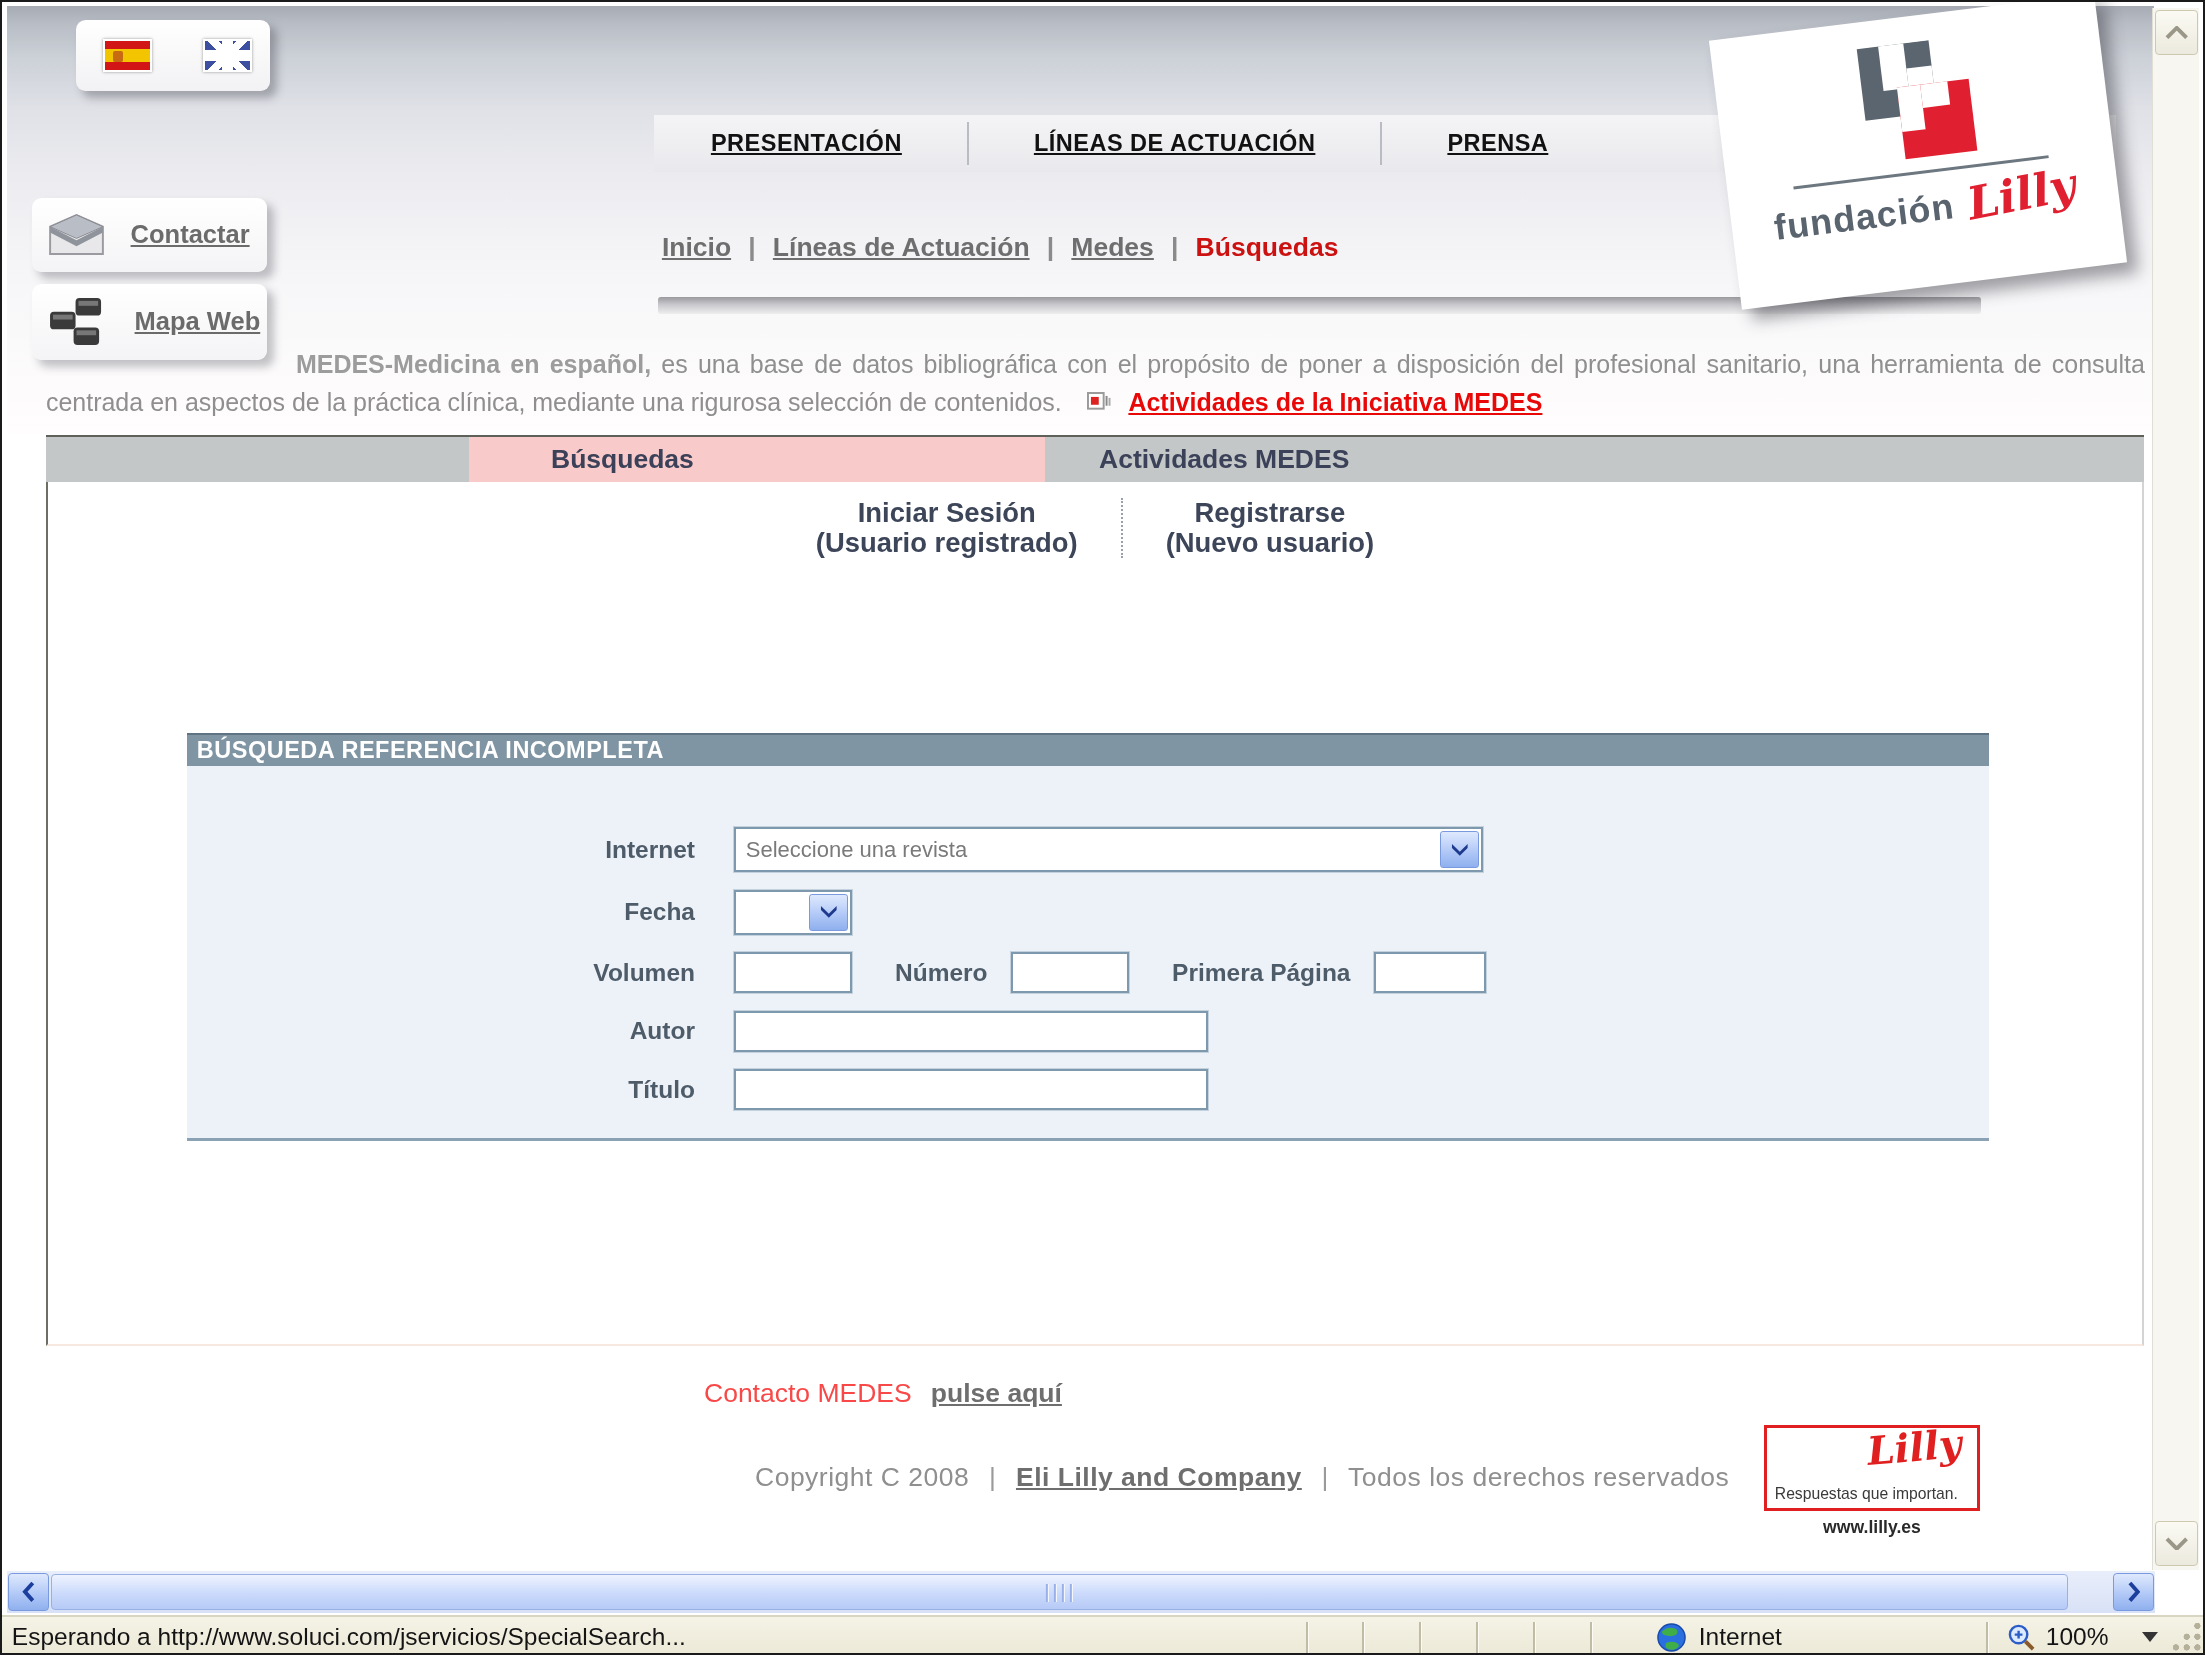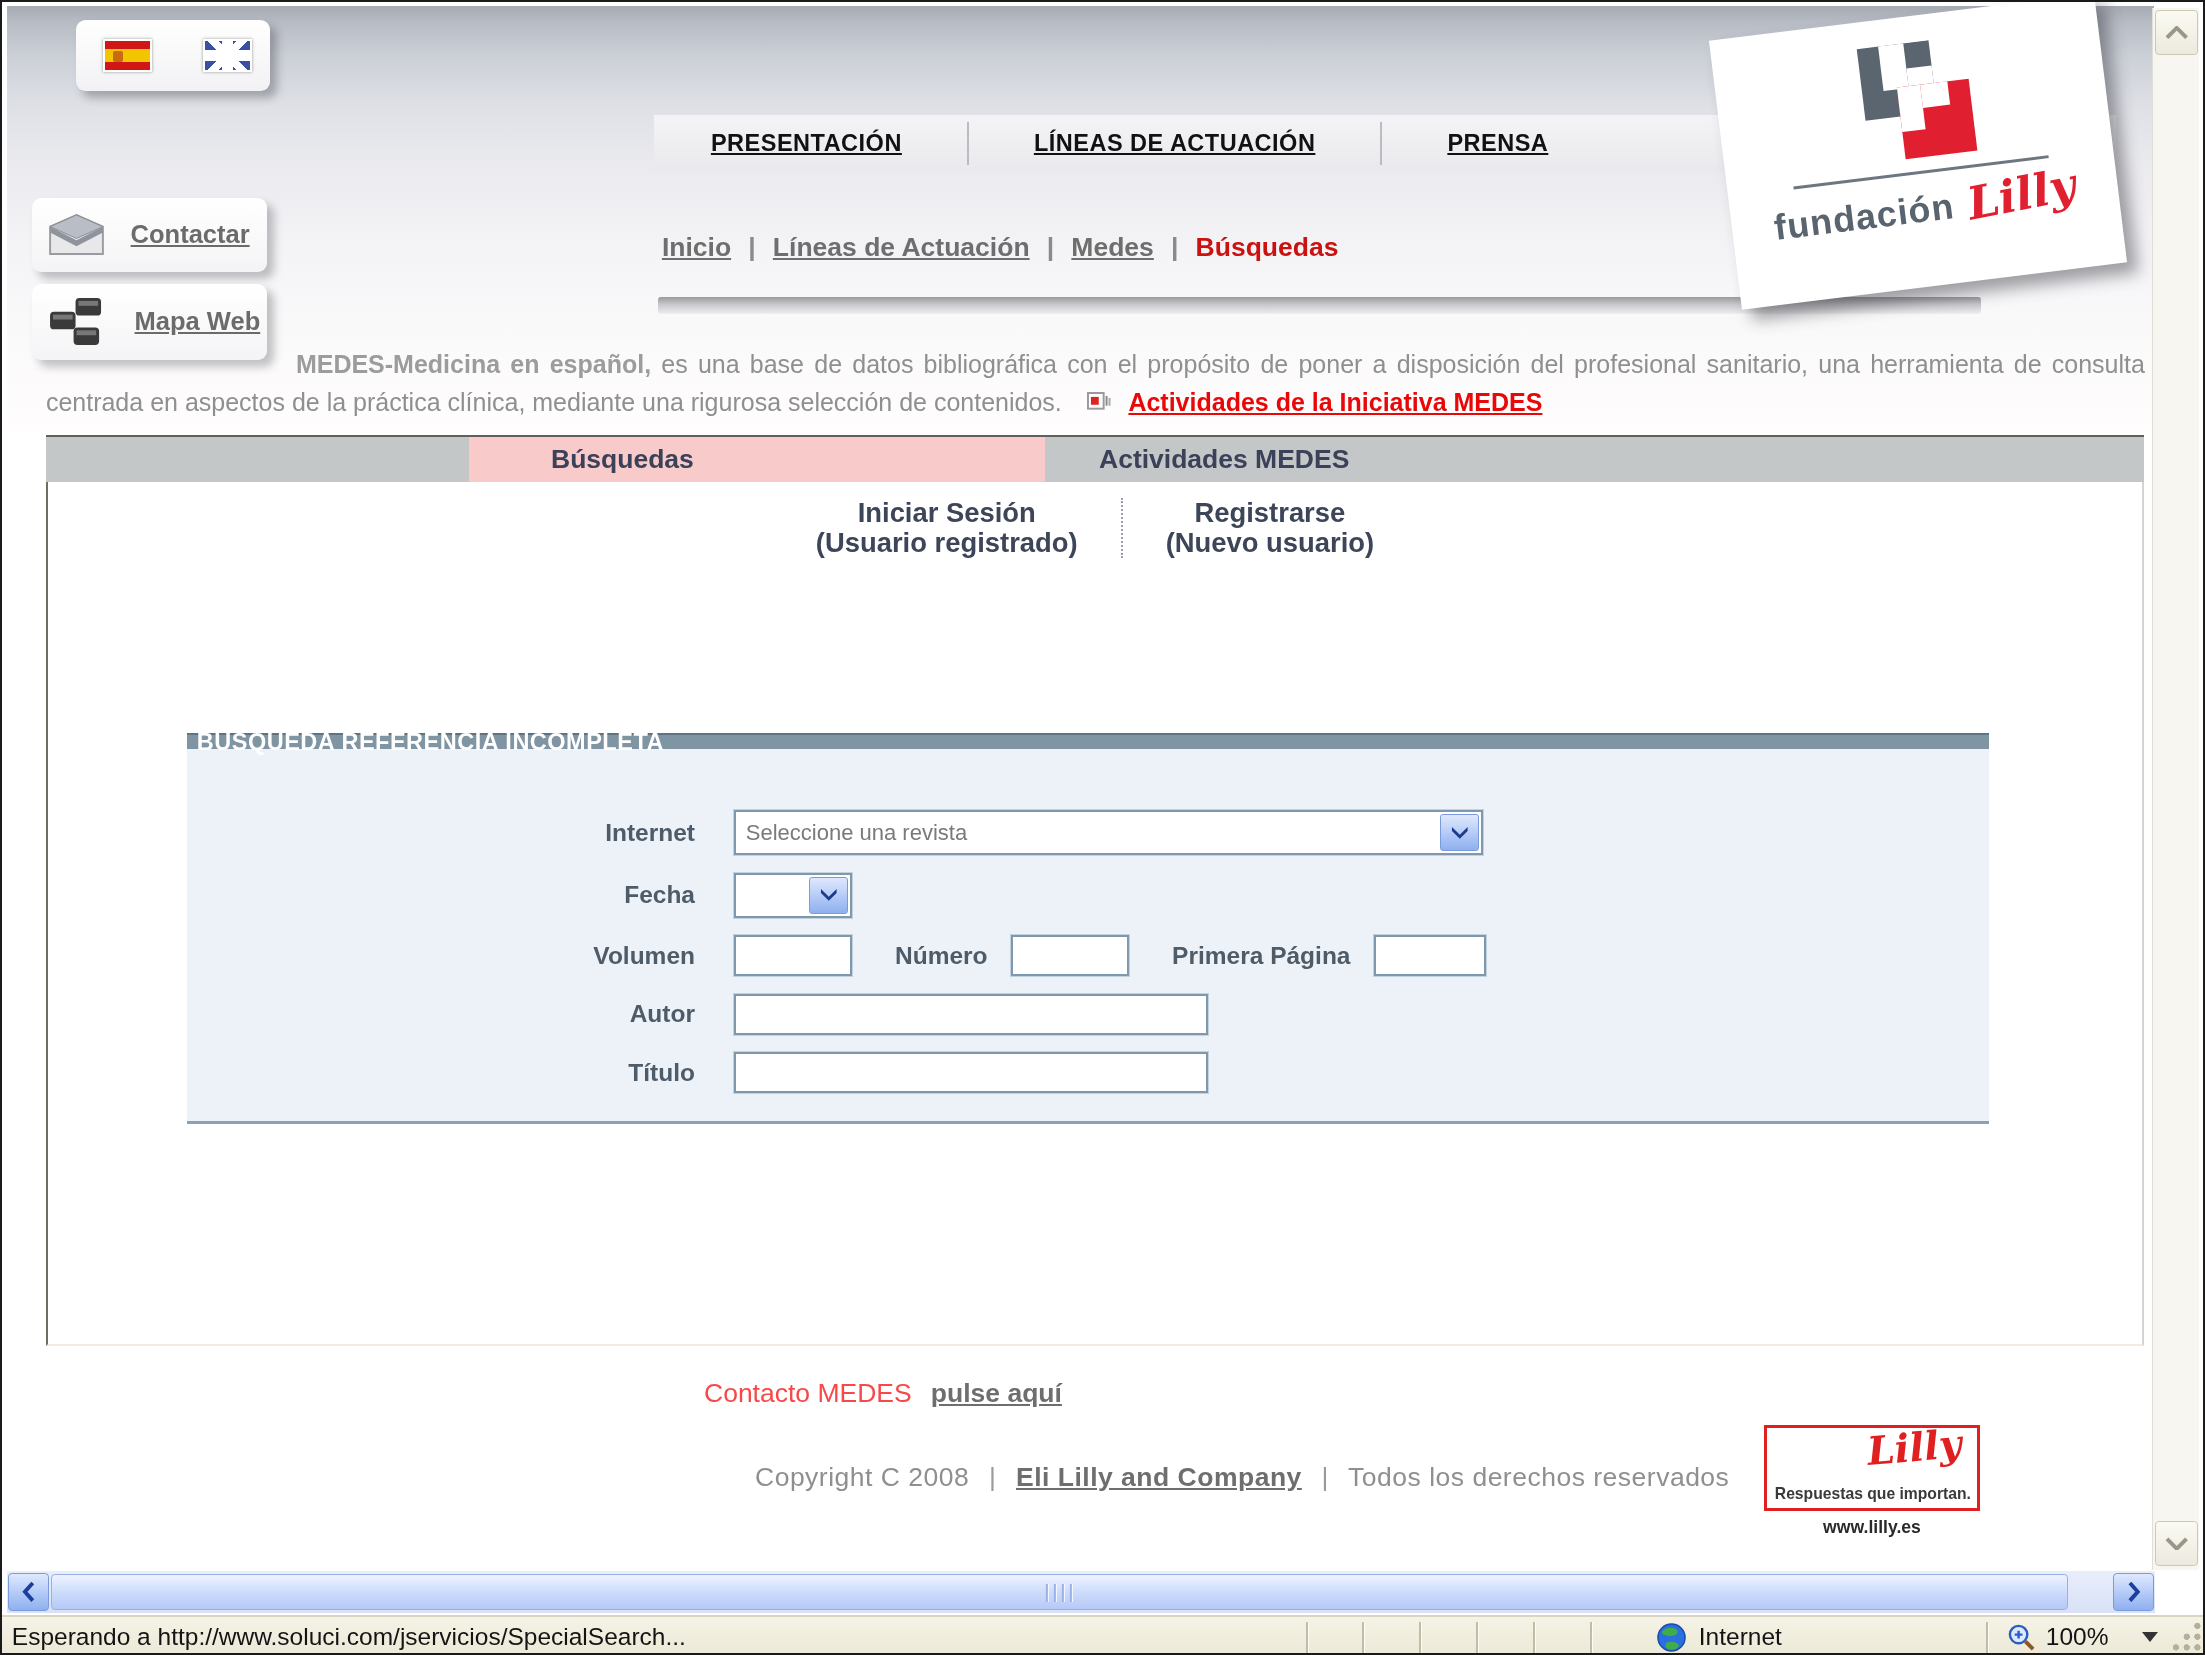--- a/index.html
+++ b/index.html
@@ -87,21 +87,21 @@
   
   .main-box { position:absolute; left:44px; top:480px; width:2098px; height:864px; background:#fff;
     border-left:2.9px solid #6e6e64; border-right:2px solid #d4d4d4; border-bottom:2.9px solid #f8e9e0; }
 
   .session-links { position:absolute; left:0; top:15.7px; width:100%; display:flex; justify-content:center; }
   .session-col { text-align:center; font-size:27.4px; font-weight:bold; color:#3d4559; line-height:30px;
     padding:0 43px; cursor:pointer; }
   .session-col + .session-col { border-left:2.9px dotted #9aa0ae; }
 
   .form-panel { position:absolute; left:139px; top:251px; width:1802px; }
-  .form-header { height:16px; background:#8095a3; border-top:2.9px solid #5f7482;
+  .form-header { height:33px; background:#8095a3; border-top:2.9px solid #5f7482;
     display:flex; align-items:center; padding-left:9.8px; }
   .form-header .ft { font-size:23.5px; font-weight:bold; color:#fff; letter-spacing:0.5px; }
   .form-body { background:#edf2f8; border-bottom:3.9px solid #8aa2b4; padding:61px 0 27.4px 0; }
   .frow { display:flex; align-items:center; margin-bottom:17.6px; }
   .flabel { width:547px; text-align:right; padding-right:39px; font-size:24.5px; font-weight:bold; color:#4e5c6a; }
   .flabel-inline { font-size:24.5px; font-weight:bold; color:#4e5c6a; margin:0 23.5px 0 43px; }
   .xp-select { height:45px; background:#fff; border:2px solid #7e98ae; outline:1px solid #c4d2de;
     display:flex; align-items:stretch; cursor:pointer; }
   .xp-select .sel-text { flex:1; font-size:22px; color:#7a7a7a; padding:7.8px 0 0 9.8px; white-space:nowrap; overflow:hidden; }
   .sel-btn { width:39px; margin:2px; background:linear-gradient(180deg,#dfe9fd,#aec6f6 60%,#8fb0ee);
@@ -116,21 +116,21 @@
   .contact-link { color:#6e6e6e; font-weight:bold; text-decoration:underline; cursor:pointer; margin-left:11.8px; }
 
   .copyright { position:absolute; left:753px; top:1460px; font-size:26.5px; color:#8f8f8f; white-space:nowrap; letter-spacing:0.5px; }
   .copyright .cp-link { color:#6e6e6e; font-weight:bold; text-decoration:underline; cursor:pointer; }
   .copyright .cp-sep { margin:0 11.8px; color:#9a9a9a; }
 
   .lilly-box { position:absolute; left:1762px; top:1423px; width:216px; height:86px; background:#fff;
     border:3.9px solid #e02020; }
   .lilly-box .script { position:absolute; right:15.7px; top:-3.9px; font-family:"DejaVu Serif", serif;
     font-style:italic; font-weight:bold; font-size:39px; color:#e02020; transform:rotate(-5deg); }
-  .lilly-box .tagline { position:absolute; left:7.8px; bottom:4.9px; font-size:15.7px; font-weight:bold; color:#3a3a3a; white-space:nowrap; }
+  .lilly-box .tagline { position:absolute; left:7.8px; bottom:4.9px; font-size:15.7px; font-weight:normal; color:#3a3a3a; white-space:nowrap; }
   .lilly-url { position:absolute; left:1762px; top:1515px; width:216px; text-align:center;
     font-size:17.6px; font-weight:bold; color:#2a2a2a; cursor:pointer; }
 
   
   .vscroll { position:absolute; right:3.9px; top:5.9px; width:47px; height:1562px; background:#f7f6f1;
     border-left:1px solid #e0dfd6; }
   .v-btn { position:absolute; left:2px; width:43px; height:45px; border:1px solid #cdc9b0; border-radius:3.9px;
     background:linear-gradient(180deg,#fbfaf3,#eceade); display:flex; align-items:center; justify-content:center; cursor:pointer; }
   .v-up { top:2px; } .v-down { bottom:3.9px; }
 

